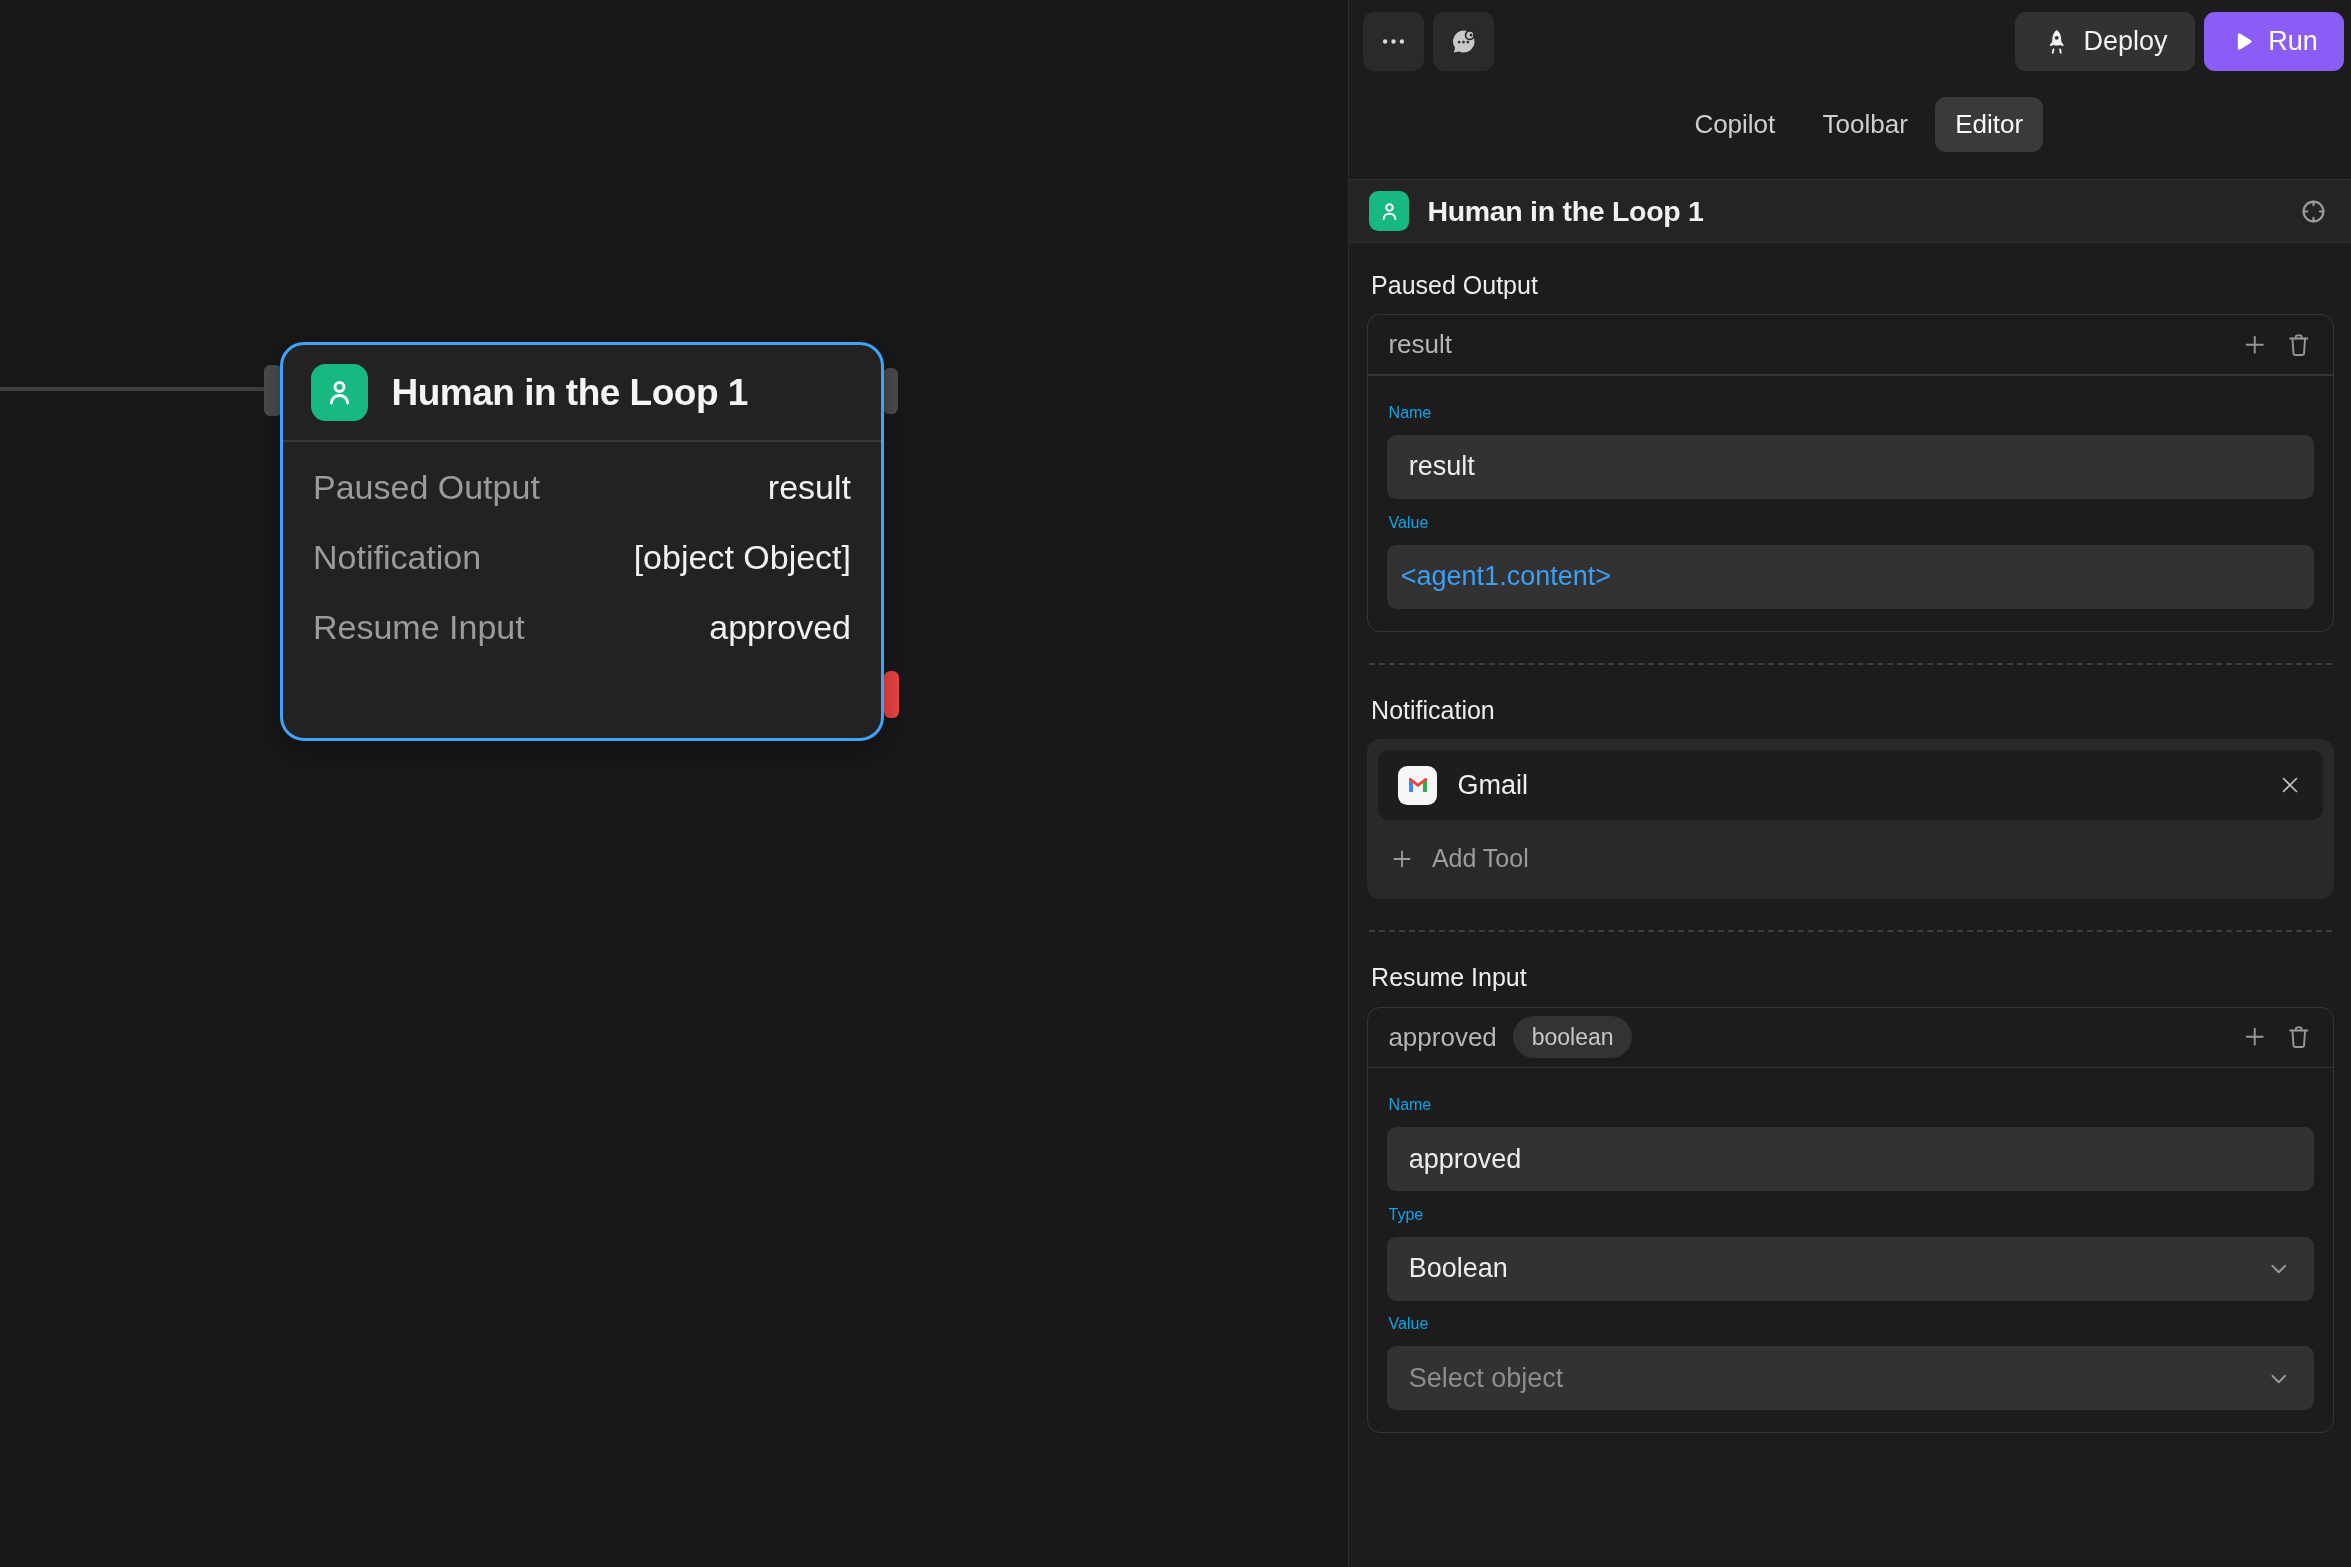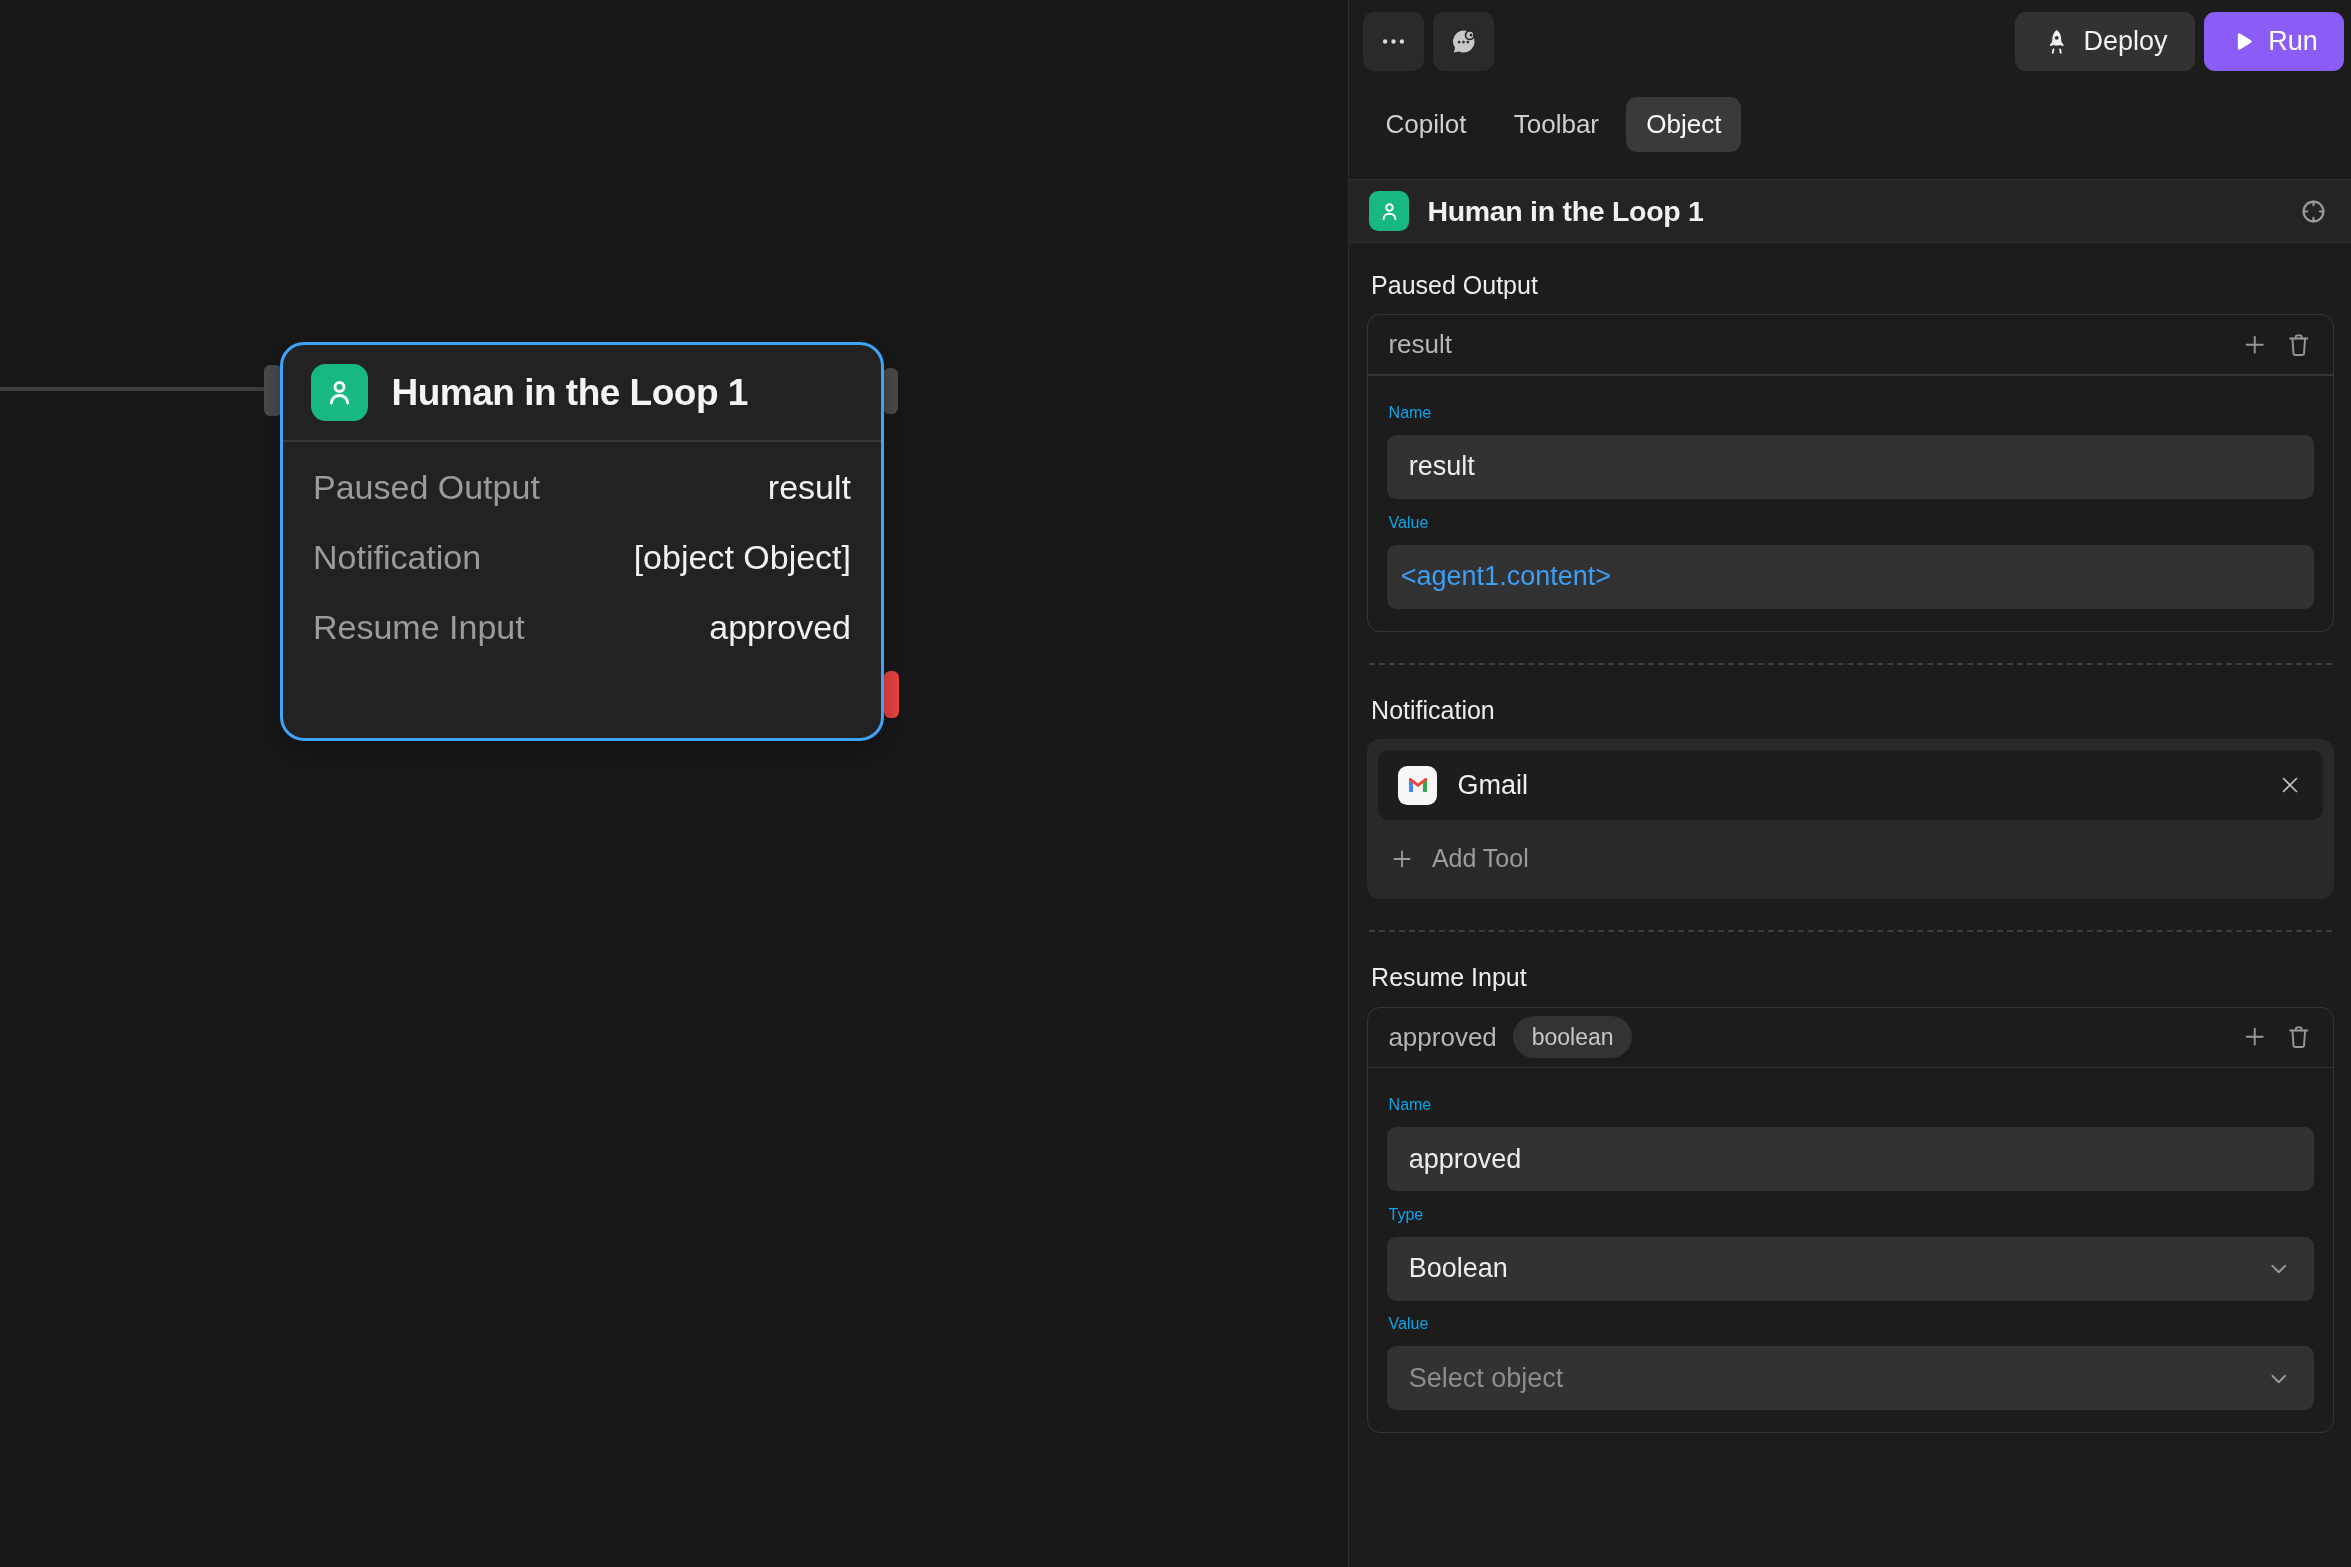--- a/index.html
+++ b/index.html
@@ -42,21 +42,21 @@
   .icon-btn {
     width:61px; height:59px; border-radius:11px; background:#2a2a2a; border:none;
     display:flex; align-items:center; justify-content:center; color:#d6d6d6; cursor:pointer;
   }
   .topbar-spacer { flex:1; }
   .btn { display:flex; align-items:center; justify-content:center; gap:13px; height:59px;
          border:none; border-radius:11px; font-size:27px; font-weight:500; cursor:pointer;
          font-family:inherit; color:#f3f3f3; }
   .btn.deploy { background:#323232; padding:0 27.5px; }
   .btn.run { background:#8b5cf6; padding:0 26px; color:#ffffff; }
-  .tabs { display:flex; align-items:center; gap:7.3px; padding:26px 0 0 16.5px; }
+  .tabs { display:flex; align-items:center; gap:7.3px; padding:26px 0 0 16.5px;justify-content:center; }
   .tab { padding:12px 20px; font-size:26px; color:#cfcfcf; border-radius:11px; cursor:pointer; background:transparent; border:none; font-family:inherit; }
   .tab.active { background:#3a3a3a; color:#fafafa; }
   .panel-header {
     margin-top:27px; height:64px; background:#242424;
     border-top:0.9px solid #2e2e2e; border-bottom:0.9px solid #2e2e2e;
     display:flex; align-items:center; gap:18.4px; padding:0 24px 0 20px;
   }
   .panel-avatar { width:40px; height:40px; border-radius:9.2px; background:#17b981;
     display:flex; align-items:center; justify-content:center; flex:0 0 auto; }
   .panel-title { font-size:28.5px; font-weight:600; color:#f2f2f2; letter-spacing:-0.3px; }
@@ -171,21 +171,21 @@
         <svg width="25" height="25" viewBox="0 0 24 24" fill="#ffffff">
           <path d="M7.5 5.6v12.8c0 1.1 1.2 1.8 2.2 1.2l10.4-6.4c.9-.6.9-1.9 0-2.4L9.7 4.4c-1-.6-2.2.1-2.2 1.2z"></path>
         </svg>
         <span>Run</span>
       </button>
     </div>
 
     <div class="tabs">
       <button class="tab">Copilot</button>
       <button class="tab">Toolbar</button>
-      <button class="tab active">Object</button>
+      <button class="tab active">Editor</button>
     </div>
 
     <div class="panel-header">
       <div class="panel-avatar">
         <svg width="25" height="25" viewBox="0 0 24 24" fill="none" stroke="#ffffff" stroke-width="2" stroke-linecap="round">
           <circle cx="12" cy="8.2" r="3.1"></circle>
           <path d="M6.4 19.2c0-3.1 2.5-5.1 5.6-5.1s5.6 2 5.6 5.1"></path>
         </svg>
       </div>
       <div class="panel-title">Human in the Loop 1</div>

